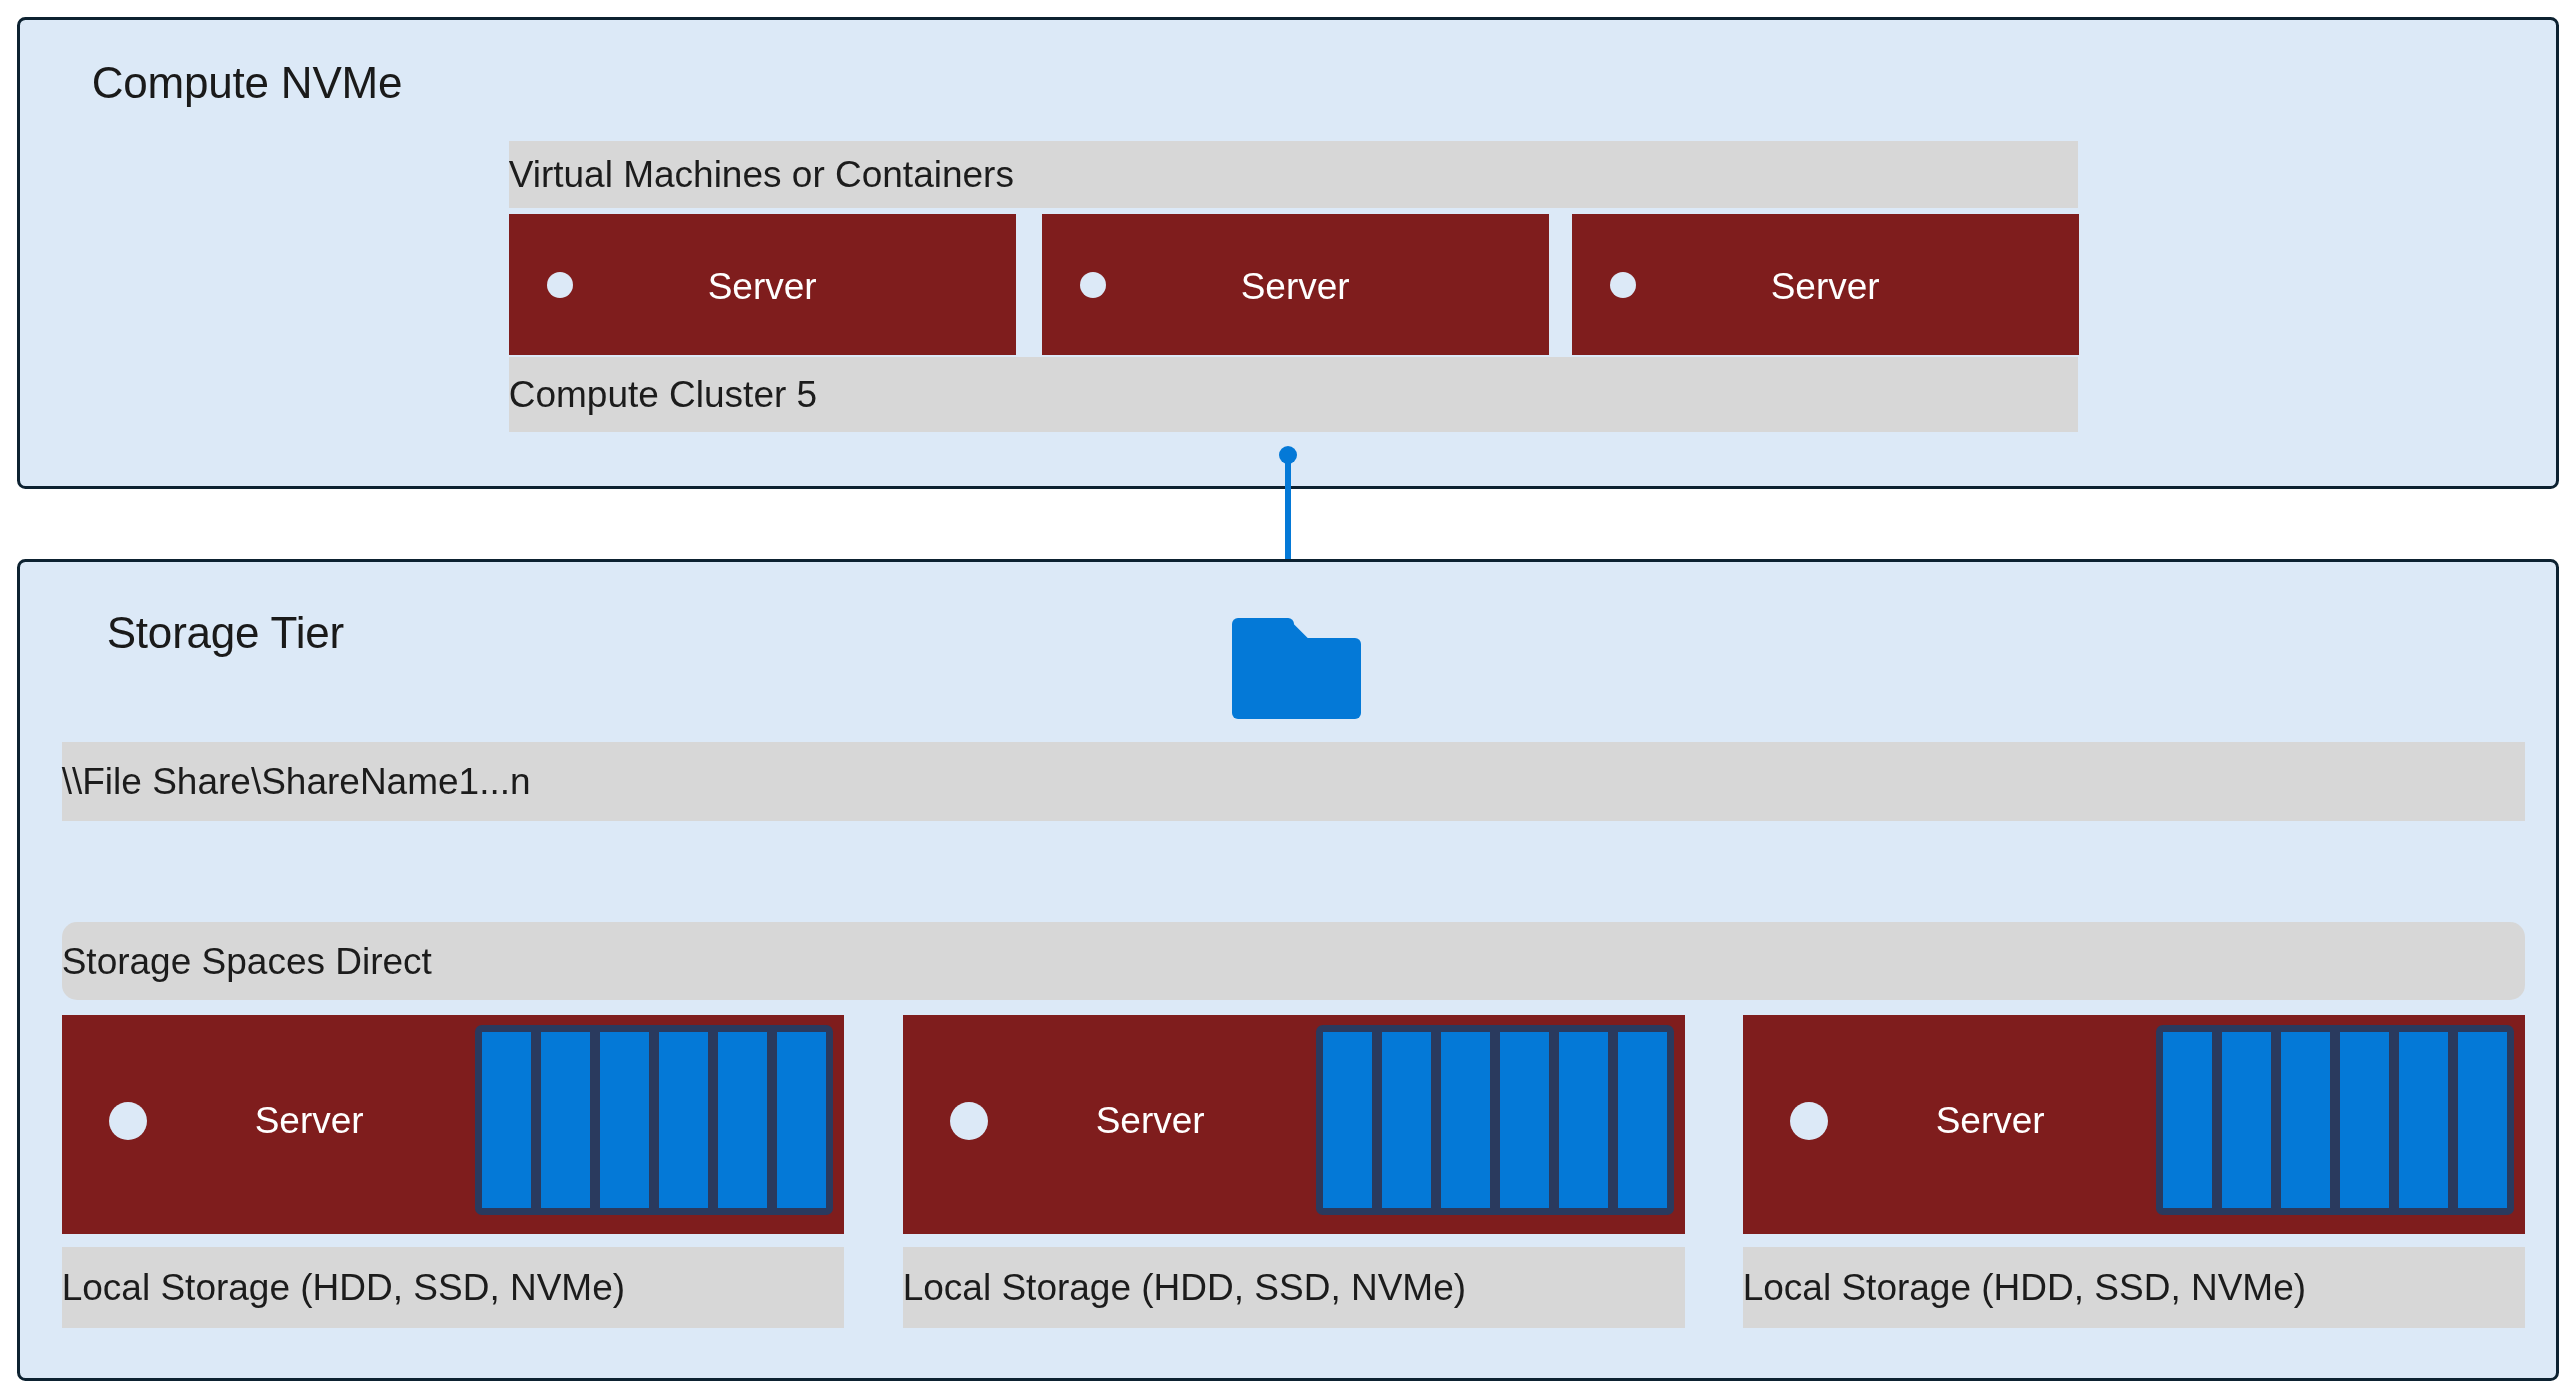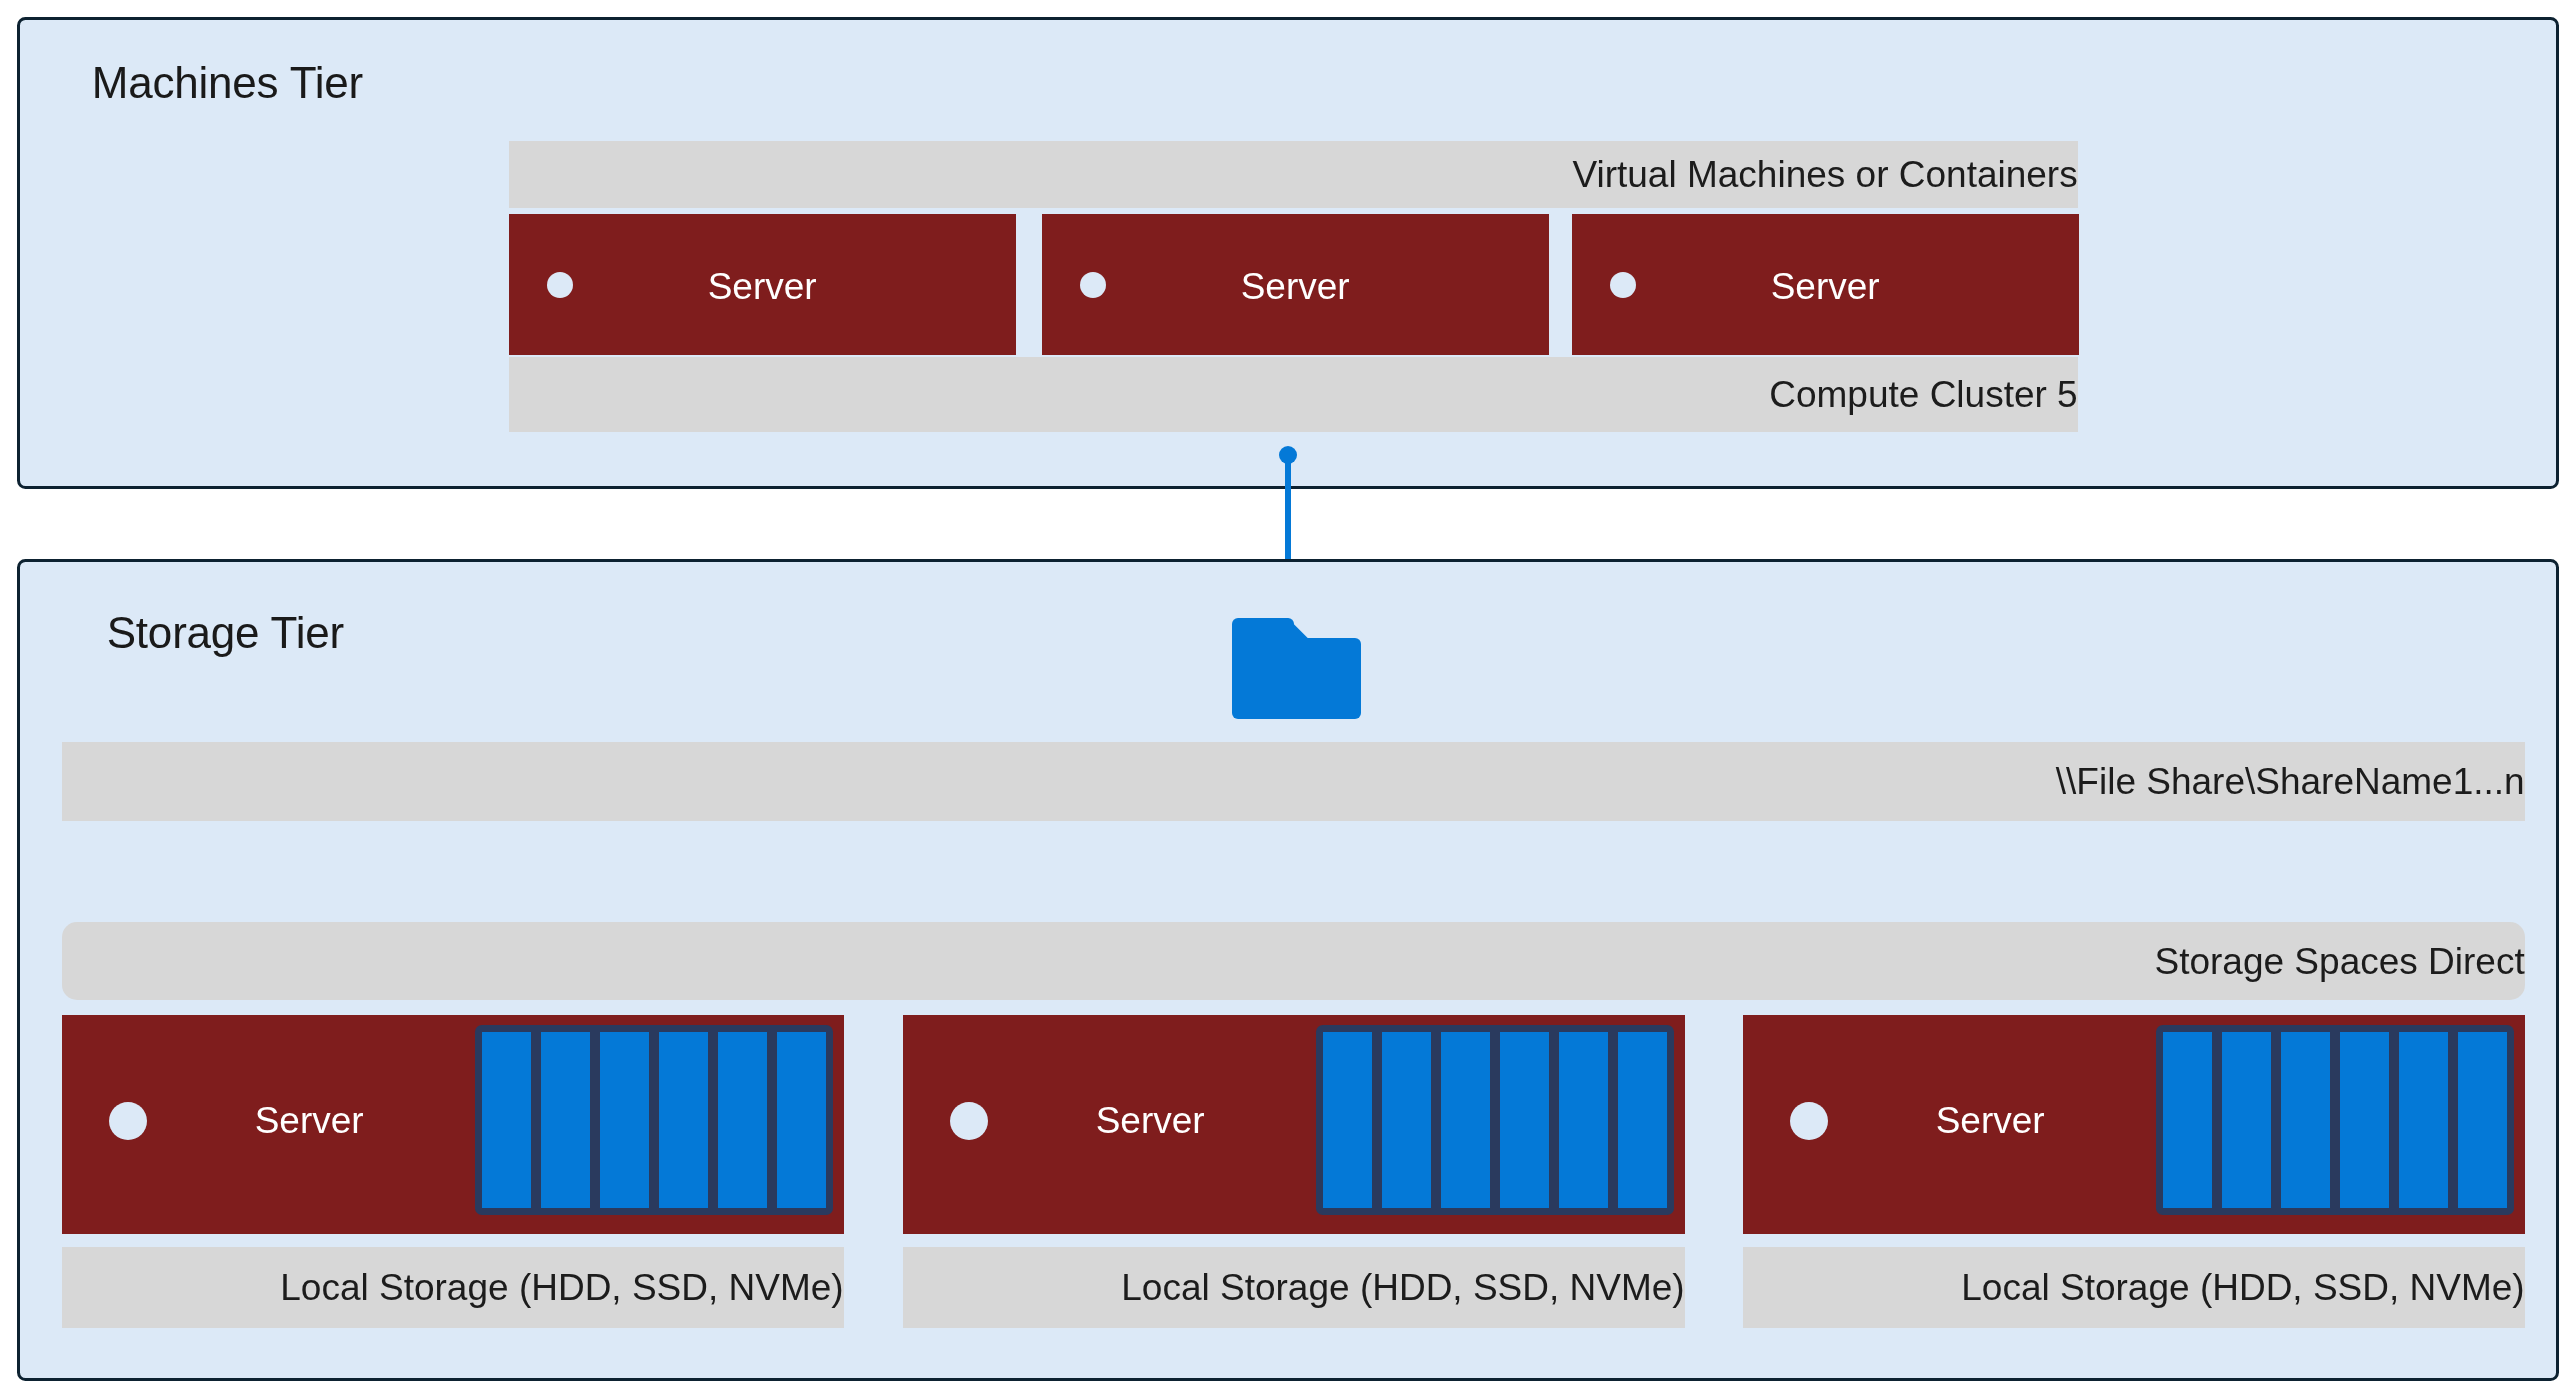--- a/index.html
+++ b/index.html
@@ -7,21 +7,21 @@
   #canvas{position:relative;width:2576px;height:1399px;overflow:hidden;background:#ffffff;}
 
   .tier-panel{position:absolute;background:#dce9f7;border:3.8px solid #0d2231;border-radius:8.4px;box-sizing:border-box;}
   #compute-panel{left:16.7px;top:16.7px;width:2542px;height:472px;}
   #storage-panel{left:16.7px;top:559px;width:2542px;height:822px;}
 
   .tier-title{position:absolute;color:#1a1a1a;font-size:44px;line-height:44px;letter-spacing:-0.2px;white-space:nowrap;}
   #compute-title{left:88px;top:58px;}
   #storage-title{left:103px;top:608px;}
 
-  .gray-bar{position:absolute;background:#d7d7d7;box-sizing:border-box;display:flex;align-items:center;justify-content:flex-end;}
+  .gray-bar{position:absolute;background:#d7d7d7;box-sizing:border-box;display:flex;align-items:center;justify-content:flex-start;}
   .gray-bar span{font-size:37px;line-height:37px;color:#1c1c1c;white-space:nowrap;}
 
   .server-box{position:absolute;background:#7f1d1d;box-sizing:border-box;}
   .server-dot{position:absolute;background:#dce9f7;border-radius:50%;}
   .server-label{position:absolute;color:#ffffff;font-size:37px;line-height:37px;white-space:nowrap;}
 
   
   #vm-bar{left:506px;top:138px;width:1569px;height:67px;}
   #cluster-bar{left:506px;top:354px;width:1569px;height:75px;}
   .c-server{top:211px;width:507px;height:141px;}
@@ -65,21 +65,21 @@
   #local-bar-0{left:59px;}
   #local-bar-1{left:899px;}
   #local-bar-2{left:1740px;}
 </style>
 </head>
 <body>
 
 <div id="canvas">
 
   <div class="tier-panel" id="compute-panel">
-    <div class="tier-title" id="compute-title" style="left:72px;top:41px;">Machines Tier</div>
+    <div class="tier-title" id="compute-title" style="left:72px;top:41px;">Compute NVMe</div>
 
     <div class="gray-bar" id="vm-bar" style="left:489px;top:121px;">
       <span>Virtual Machines or Containers</span>
     </div>
 
     <div class="server-box c-server" id="c-server-0" style="left:489px;top:194px;">
       <div class="server-dot"></div>
       <div class="server-label">Server</div>
     </div>
     <div class="server-box c-server" id="c-server-1" style="left:1022px;top:194px;">

